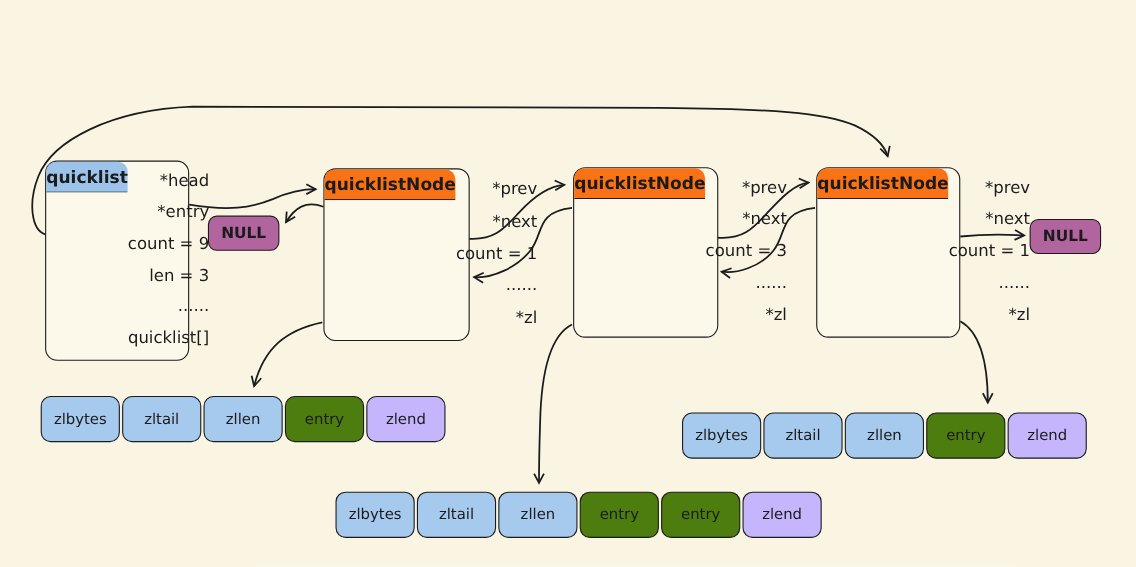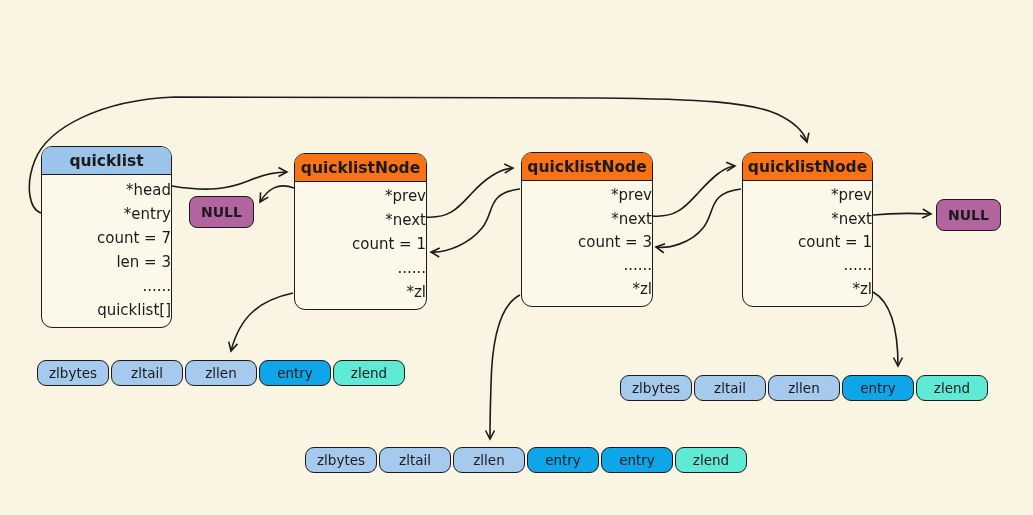--- a/index.html
+++ b/index.html
@@ -17,21 +17,21 @@
   }
   .arrows{position:absolute;left:0;top:0;width:1033px;height:515px;pointer-events:none;}
   .arrows path{stroke:#1b1b1b;stroke-width:1.6;fill:none;}
 
   .box{
     position:absolute;
     border:1.8px solid #1b1b1b;
     border-radius:11px;
     background:#fcf8ea;
     box-sizing:border-box;
-    display:flex;flex-direction:column;
+    display:flex;flex-direction:row;
   }
   .box-header{
     height:27px;flex:0 0 27px;
     border-bottom:1.8px solid #1b1b1b;
     border-radius:9px 9px 0 0;
     display:flex;align-items:center;justify-content:center;
     font-weight:bold;font-size:15.5px;
   }
   .hdr-blue{background:#9cc3ea;}
   .hdr-green{background:#f97316;}
@@ -47,29 +47,29 @@
     background:#b2649e;
     border:1.8px solid #1b1b1b;border-radius:8px;
     box-sizing:border-box;
     display:flex;align-items:center;justify-content:center;
     font-size:14px;
     font-weight:bold;
   }
 
   .ziplist{position:absolute;display:flex;gap:2px;}
   .cell{
-    width:72px;height:26px;
+    width:72px;height:42px;
     border:1.7px solid #1b1b1b;border-radius:9px;
     box-sizing:border-box;
     display:flex;align-items:center;justify-content:center;
     font-size:13.5px;white-space:nowrap;
   }
   .c-blue{background:#a6c9ee;}
-  .c-orange{background:#0ea5e9;}
-  .c-purple{background:#5eead4;}
+  .c-orange{background:#4d7c0f;}
+  .c-purple{background:#c4b5fd;}
 </style>
 </head>
 <body>
 
 <div class="canvas">
 
 
   <svg class="arrows" viewBox="0 0 1033 515">
     <defs>
       <marker id="ah" markerUnits="userSpaceOnUse" markerWidth="13" markerHeight="13" refX="11" refY="6.5" orient="auto">
@@ -87,21 +87,21 @@
     <path marker-end="url(#ah)" d="M293,293 C260,300 240,316 231,351"></path>
     <path marker-end="url(#ah)" d="M520,295 C502,304 492,335 491,385 C490,415 490,428 490,439"></path>
     <path marker-end="url(#ah)" d="M873,292 C889,301 898,324 898,366"></path>
   </svg>
 
   <div class="box" style="left:41px;top:146px;width:131px;height:182px;">
     <div class="box-header hdr-blue">quicklist</div>
     <div class="box-body">
       <div class="field">*head</div>
       <div class="field">*entry</div>
-      <div class="field">count = 7</div>
+      <div class="field">count = 9</div>
       <div class="field">len = 3</div>
       <div class="field">......</div>
       <div class="field">quicklist[]</div>
     </div>
   </div>
 
   <div class="null-tag" style="left:189px;top:196px;">NULL</div>
 
   <div class="box" style="left:294px;top:153px;width:133px;height:157px;">
     <div class="box-header hdr-green">quicklistNode</div>

